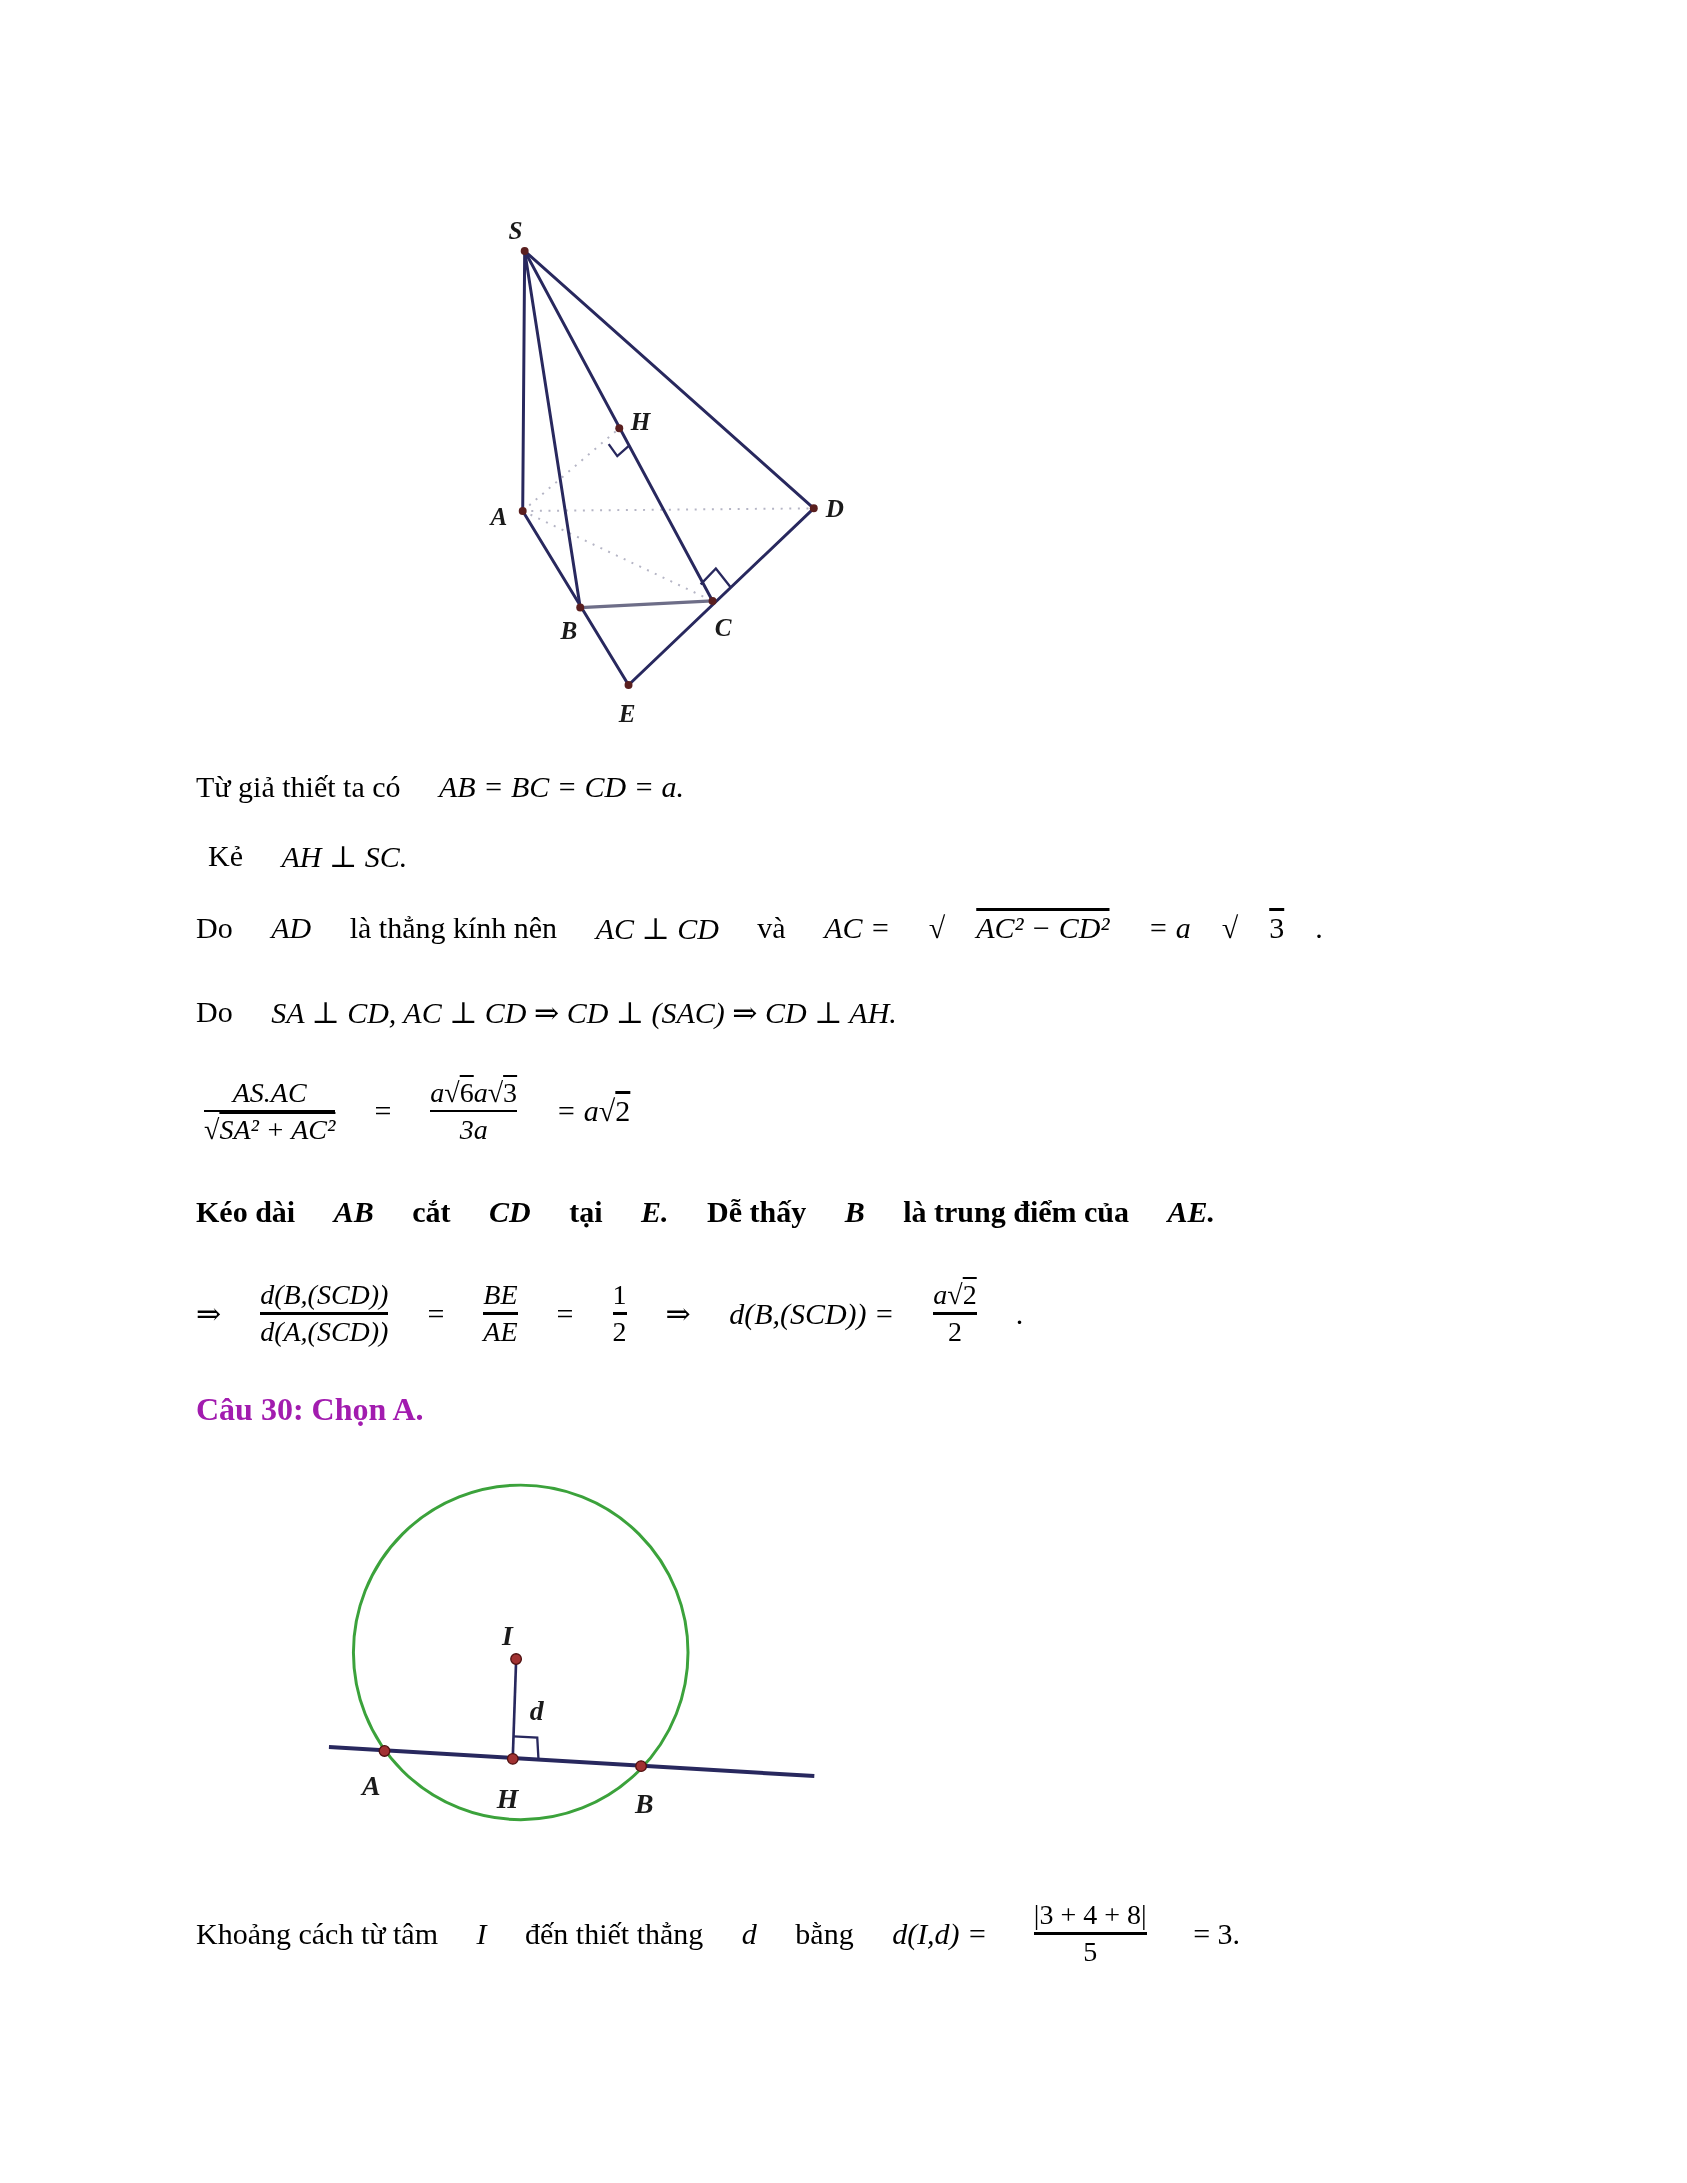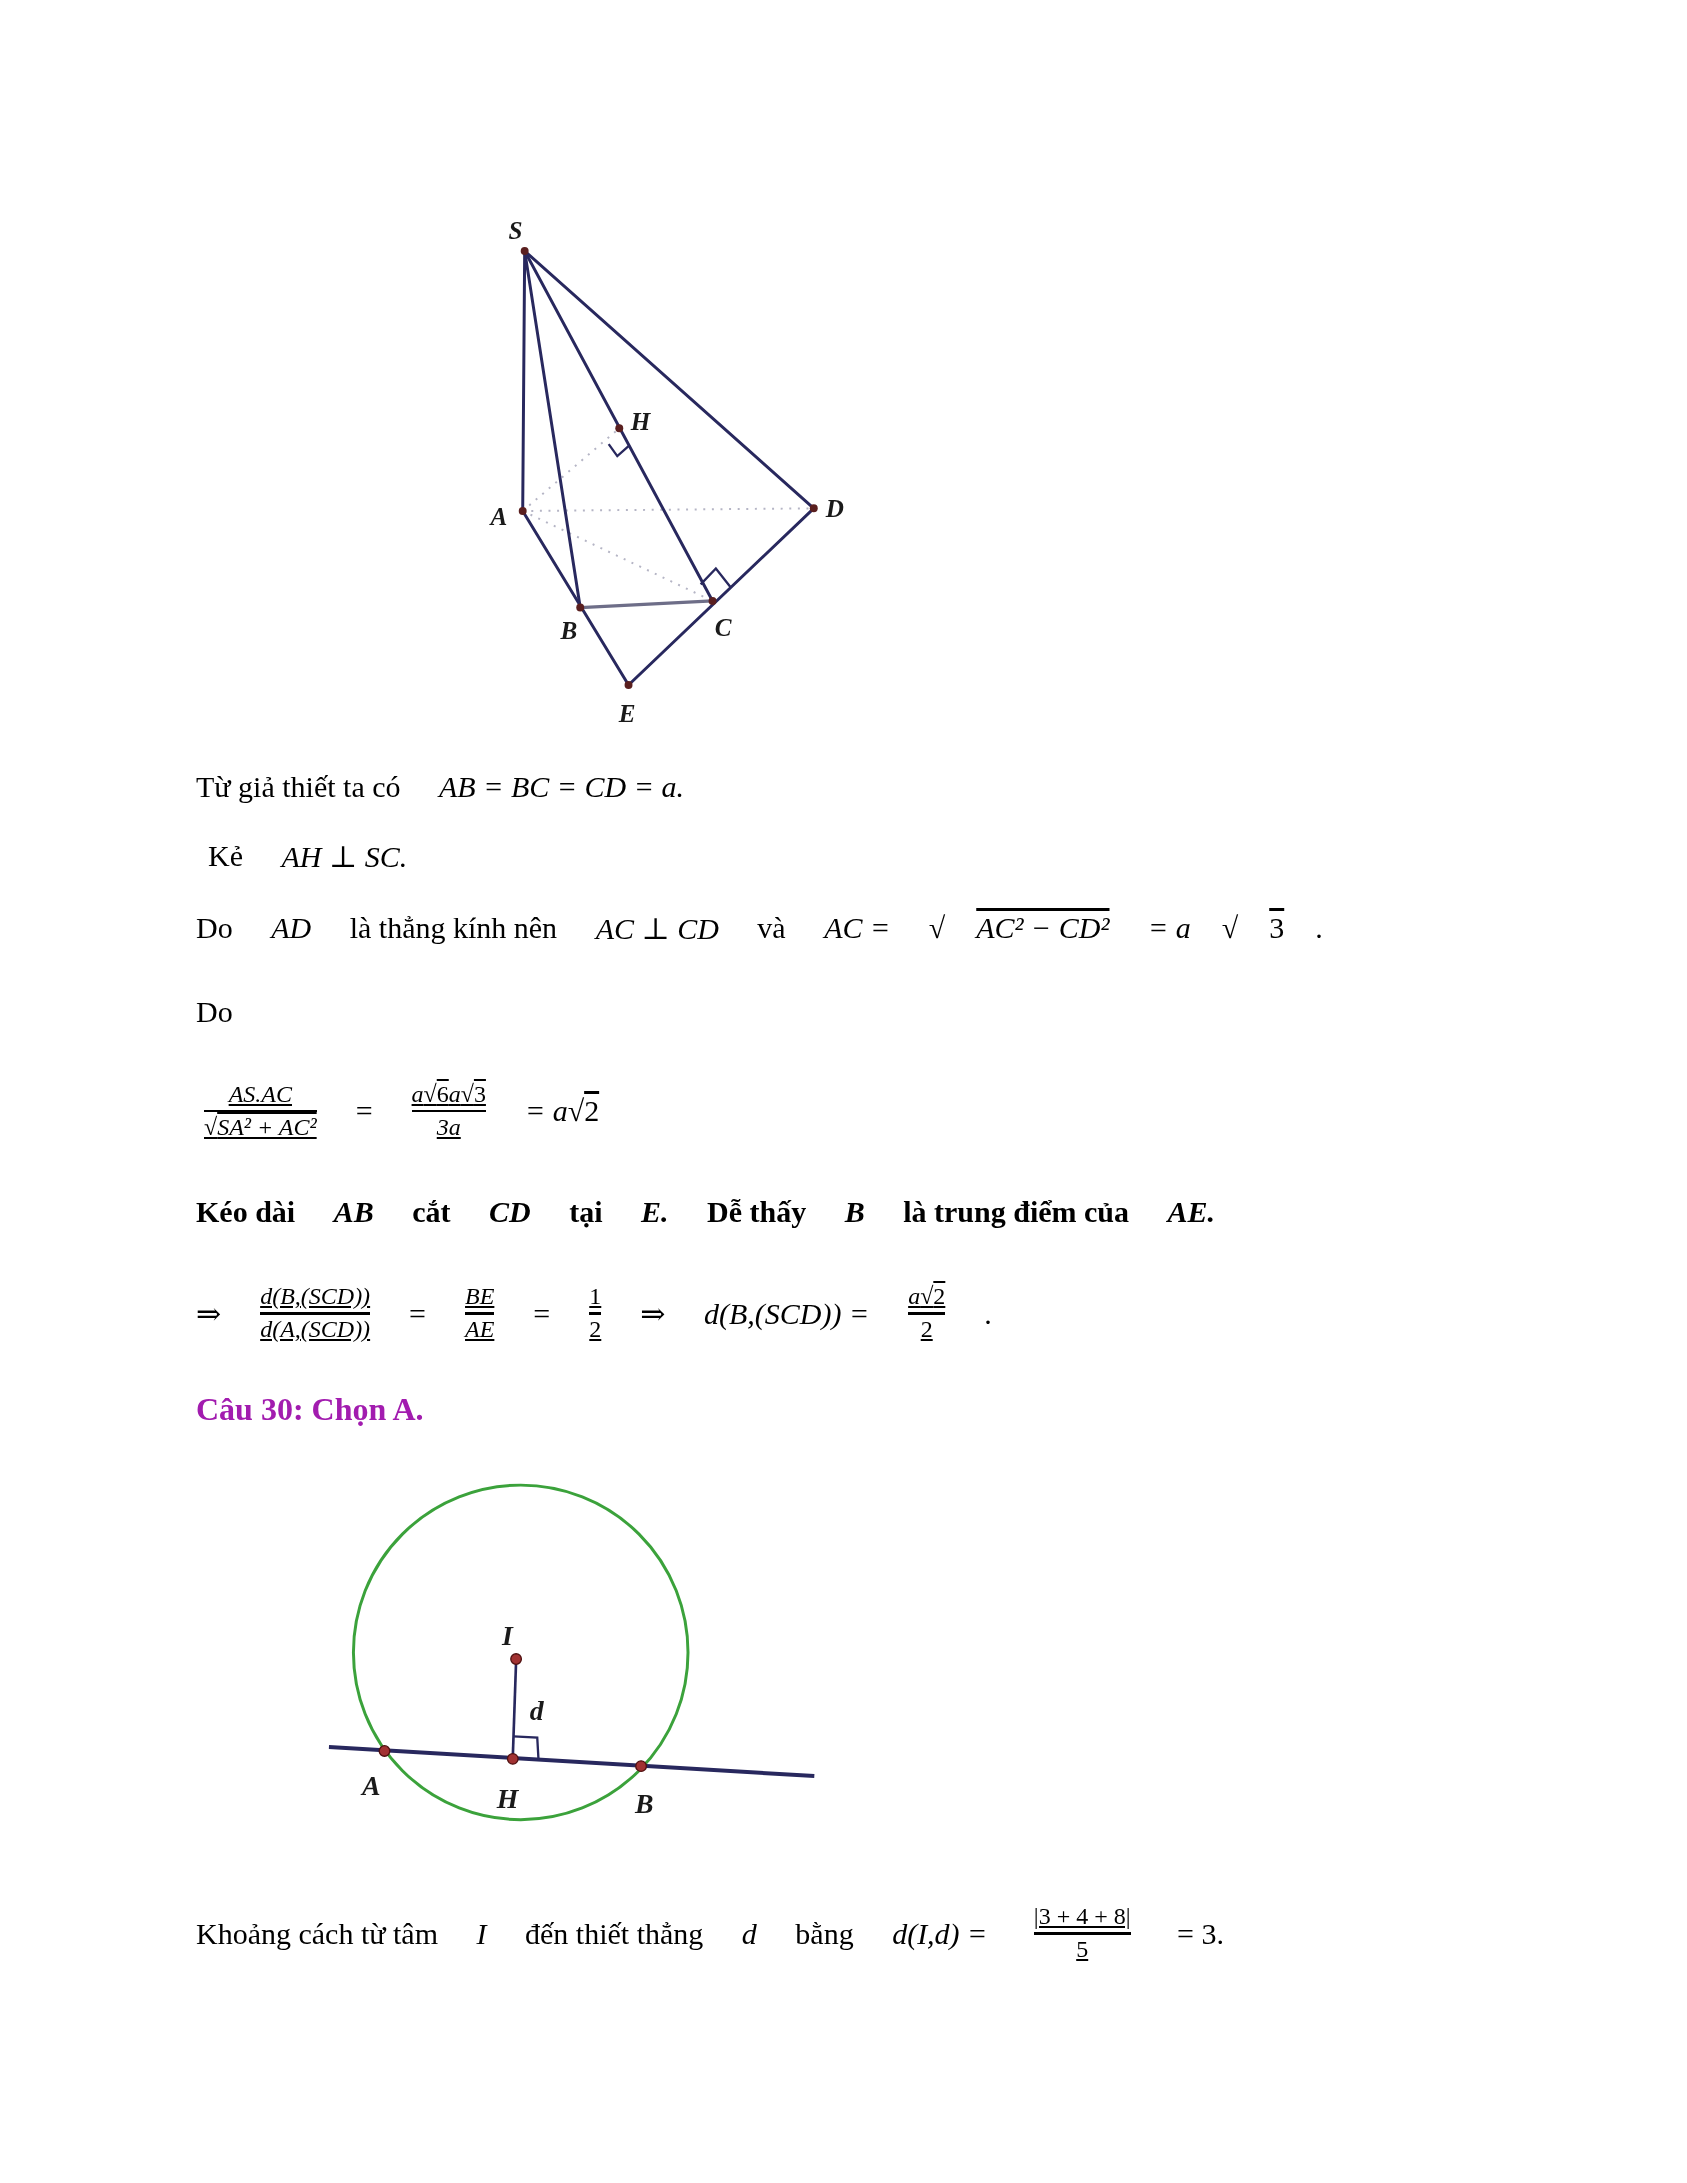--- a/index.html
+++ b/index.html
@@ -23,23 +23,22 @@
   .answer{
     font-weight:bold;
     font-size:32px;
     color:#a21caf;
   }
   .frac{
     display:inline-grid;
     justify-items:center;
     margin:0 8px;
     line-height:1.05;
-    font-size:24px;
+    font-size:28px;
     text-align:center;
-    text-decoration:underline;
   }
   .frac .bar{width:100%;height:2.6px;background:#000;margin:2.6px 0;}
   .rt{font-style:normal;}
   .ol{text-decoration:overline;}
   svg{position:absolute;}
   svg text{
     font-family:"Liberation Serif","DejaVu Serif",serif;
     font-style:italic;
     font-weight:bold;
     fill:#1a1a1a;
@@ -98,21 +97,21 @@
 
   <div class="tline" style="left:196px;top:835px;height:42px;margin-left:12px;">
     <span>Kẻ </span><span class="it">AH ⊥ SC.</span>
   </div>
 
   <div class="tline" style="left:196px;top:885px;height:86px;">
     <span>Do </span><span class="it">AD</span><span> là thẳng kính nên </span><span class="it">AC ⊥ CD</span><span> và </span><span class="it">AC = </span><span class="rt">√</span><span class="ol it">AC² − CD²</span><span class="it"> = a</span><span class="rt">√</span><span class="ol">3</span><span>.</span>
   </div>
 
   <div class="tline" style="left:196px;top:991px;height:42px;">
-    <span>Do </span>
+    <span>Do </span><span class="it">SA ⊥ CD, AC ⊥ CD ⇒ CD ⊥ (SAC) ⇒ CD ⊥ AH.</span>
   </div>
 
   <div class="tline" style="left:196px;top:1045px;height:132px;">
     <span class="frac">
       <span class="it">AS.AC</span>
       <span class="bar"></span>
       <span><span class="rt">√</span><span class="ol it">SA² + AC²</span></span>
     </span>
     <span>=</span>
     <span class="frac">

